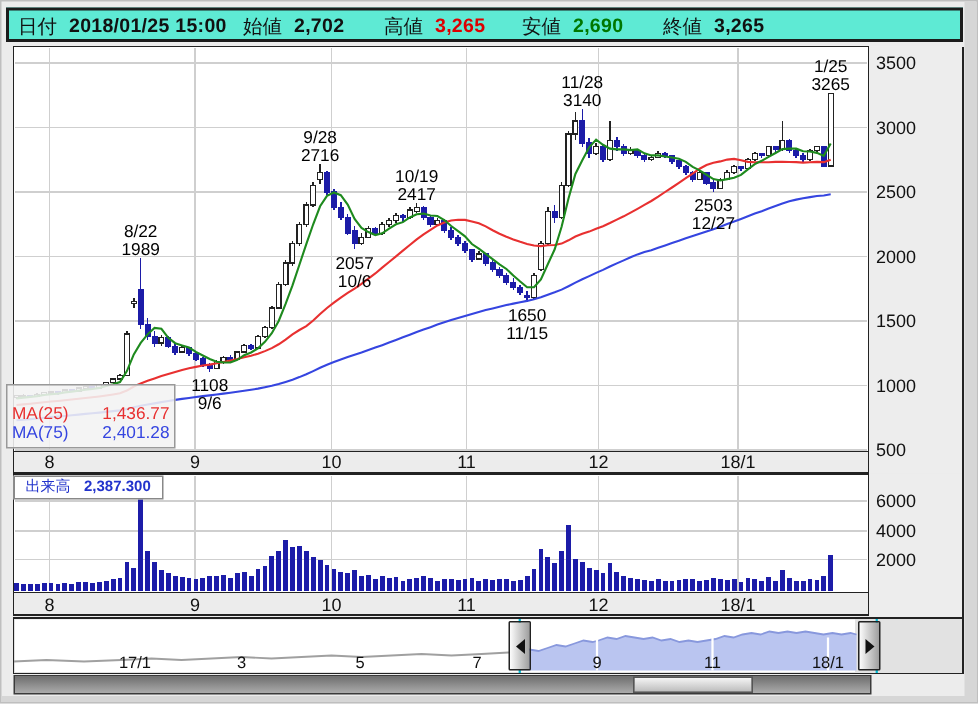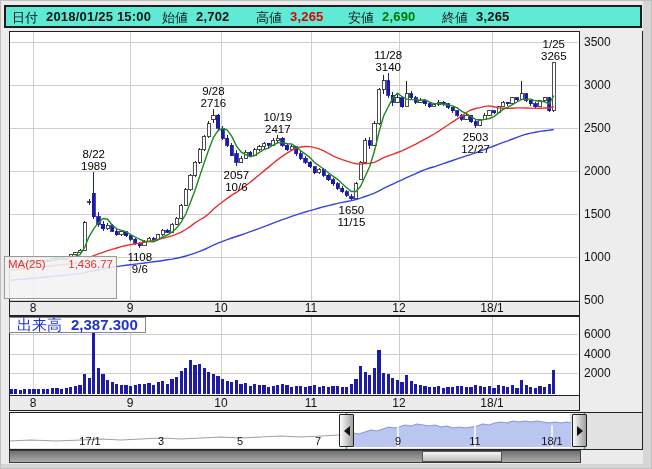--- a/index.html
+++ b/index.html
@@ -11,23 +11,23 @@
   svg.canvas { position:absolute; left:0; top:0; }
 
   .info-bar { position:absolute; left:3px; top:4px; width:638px; height:23px; background:#5eead4; border:2px solid #1c1c1c; font-size:13px; color:#111; }
   .info-bar span { position:absolute; top:2px; white-space:nowrap; }
   .ib-val { font-weight:700; letter-spacing:0.2px; }
   .ib-val.red { color:#dd0000; }
   .ib-val.green { color:#007700; }
 
   .ma-legend { position:absolute; left:3px; top:255px; width:113px; height:43px; background:rgba(243,243,243,0.88); border:1px solid #999; font-size:11.5px; padding:1px 3px 0 3px; }
   .ma-row { display:flex; justify-content:space-between; height:13px; line-height:13px; }
-  .ma5 { color:#1e8a1e; } .ma25 { color:#e83030; } .ma75 { color:#3545e0; }
-
-  .vol-legend { position:absolute; left:8px; top:316px; height:16px; background:#ffffff; border:1px solid #888; color:#2233cc; font-size:15px; line-height:13px; padding:0 7px; white-space:nowrap; }
+  .ma5 { color:#1e8a1e; } .ma25 { color:#e83030;margin-top:12px; } .ma75 { color:#3545e0; }
+
+  .vol-legend { position:absolute; left:8px; top:316px; height:16px; background:#ffffff; border:1px solid #888; color:#2233cc; font-size:10px; line-height:13px; padding:0 7px; white-space:nowrap; }
   .vol-legend .vl-val { font-weight:700; margin-left:9px; }
 
   .nav-handle { position:absolute; top:413px; width:15px; height:33px; background:linear-gradient(90deg,#fcfcfc,#9e9e9e); border:1px solid #222; border-radius:1px; display:flex; align-items:center; justify-content:center; cursor:pointer; }
   .nav-handle .tri-left { width:0; height:0; border-top:5px solid transparent; border-bottom:5px solid transparent; border-right:6px solid #111; }
   .nav-handle .tri-right { width:0; height:0; border-top:5px solid transparent; border-bottom:5px solid transparent; border-left:6px solid #111; }
 
   .sb-track { position:absolute; left:8px; top:449px; width:572px; height:13px; background:linear-gradient(#6f6f6f,#ababab); border:1px solid #3a3a3a; }
   .sb-thumb { position:absolute; left:412px; top:0px; width:80px; height:11px; background:linear-gradient(#f4f4f4,#bdbdbd); border:1px solid #555; }
 
   .plot-overlay { position:absolute; background:transparent; }
@@ -530,20 +530,24 @@
 
   <div class="plot-overlay" style="left:8px;top:30px;width:570px;height:270px;"></div>
   <div class="plot-overlay" style="left:8px;top:315px;width:570px;height:79px;"></div>
   <div class="plot-overlay" style="left:8px;top:411px;width:562px;height:37px;"></div>
 
   <div class="ma-legend">
     <div class="ma-row ma25">
       <span>MA(25)</span>
       <span>1,436.77</span>
     </div>
+    <div class="ma-row ma75">
+      <span>MA(75)</span>
+      <span>2,401.28</span>
+    </div>
   </div>
 
   <div class="vol-legend">
     <span>出来高</span><span class="vl-val">2,387.300</span>
   </div>
 
   <div class="nav-handle" style="left:338px">
     <span class="tri-left"></span>
   </div>
   <div class="nav-handle" style="left:571px">

